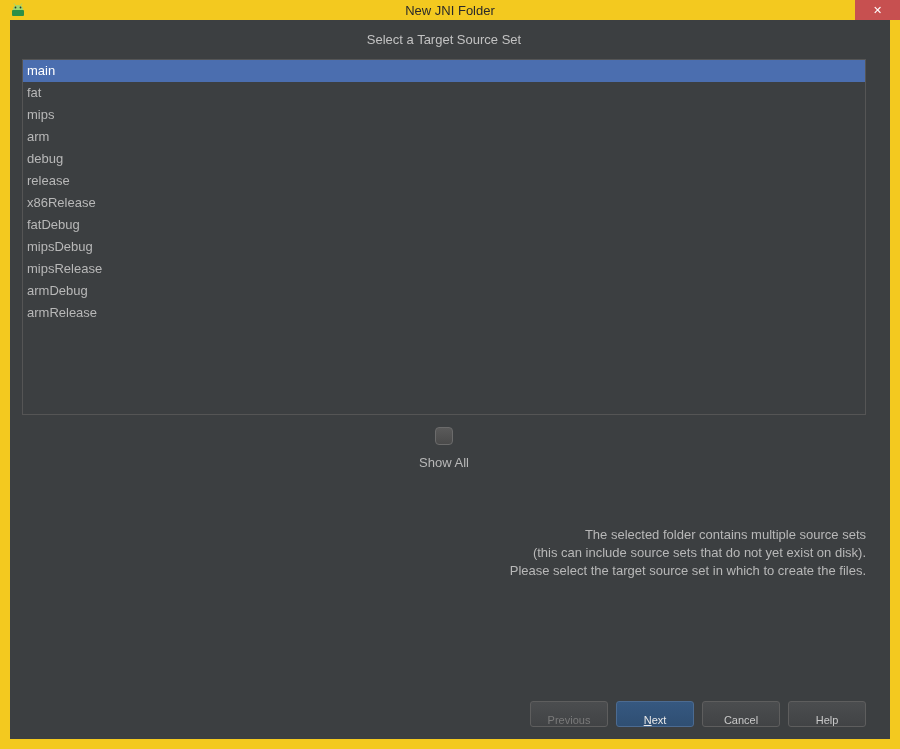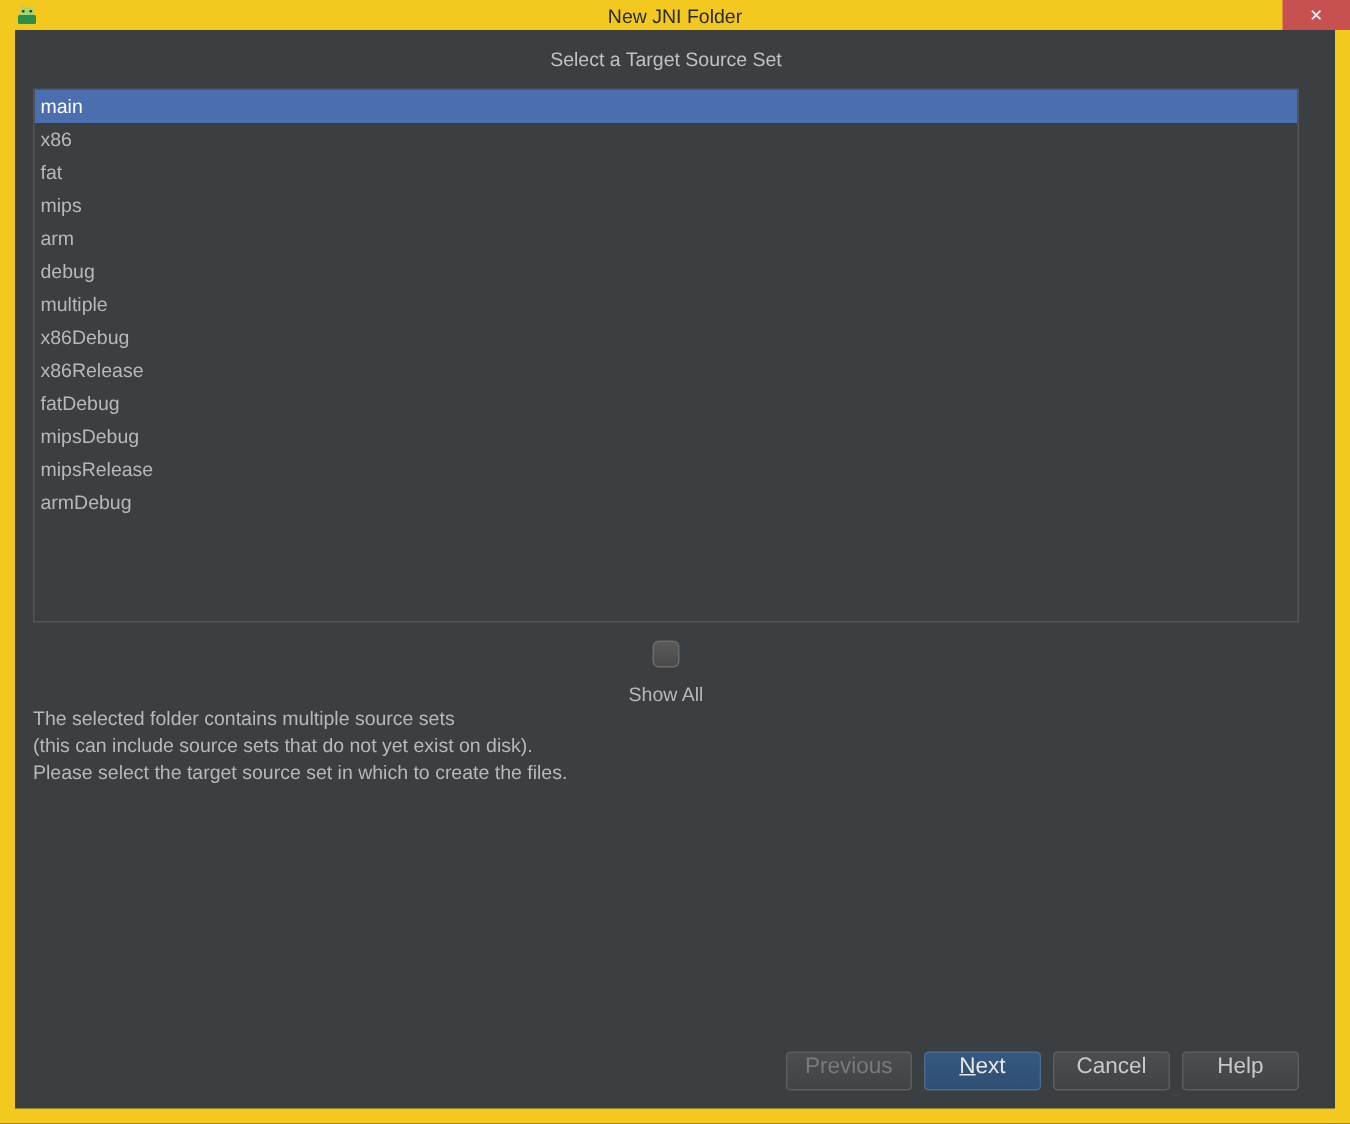--- a/index.html
+++ b/index.html
@@ -105,41 +105,43 @@
       border-radius: 4px;
       border: 1px solid #6b6b6b;
       background: linear-gradient(#5a5a5a, #4a4a4a);
       cursor: pointer;
     }
     .checkbox-label {
       color: #b8b8b8;
       font-size: 13px;
     }
     .info {
+      margin-top: 56px;
       color: #b8b8b8;
       font-size: 13px;
       line-height: 18px;
+      text-align: right;
     }
     .button-row {
       margin-top: auto;
       display: flex;
       justify-content: flex-end;
       gap: 8px;
       padding-top: 18px;
     }
     .btn {
       min-width: 78px;
       height: 26px;
       background: linear-gradient(#4b4d4f, #414345);
       border: 1px solid #5e5e5e;
       border-radius: 3px;
       color: #c9c9c9;
-      font-size: 15px;
-      display: flex;
-      align-items: flex-start;
+      font-size: 11px;
+      display: flex;
+      align-items: flex-end;
       justify-content: center;
       padding: 0 12px;
       cursor: pointer;
     }
     .btn.disabled {
       color: #7a7a7a;
       cursor: default;
     }
     .btn.primary {
       background: linear-gradient(#365880, #2f4f73);
@@ -170,32 +172,31 @@
     <div class="close-btn">
       <span>✕</span>
     </div>
   </div>
 
   <div class="content">
     <div class="heading">Select a Target Source Set</div>
 
     <div class="listbox" id="source-set-list">
         <div class="list-item selected">main</div>
-        <div class="list-item">x86</div>
         <div class="list-item">fat</div>
         <div class="list-item">mips</div>
         <div class="list-item">arm</div>
         <div class="list-item">debug</div>
-        <div class="list-item">multiple</div>
-        <div class="list-item">x86Debug</div>
+        <div class="list-item">release</div>
         <div class="list-item">x86Release</div>
         <div class="list-item">fatDebug</div>
         <div class="list-item">mipsDebug</div>
         <div class="list-item">mipsRelease</div>
         <div class="list-item">armDebug</div>
+        <div class="list-item">armRelease</div>
       </div>
 
     <div class="checkbox-row">
       <div class="checkbox"></div>
       <span class="checkbox-label">Show All</span>
     </div>
 
     <div class="info">
       <div>The selected folder contains multiple source sets</div>
       <div>(this can include source sets that do not yet exist on disk).</div>

